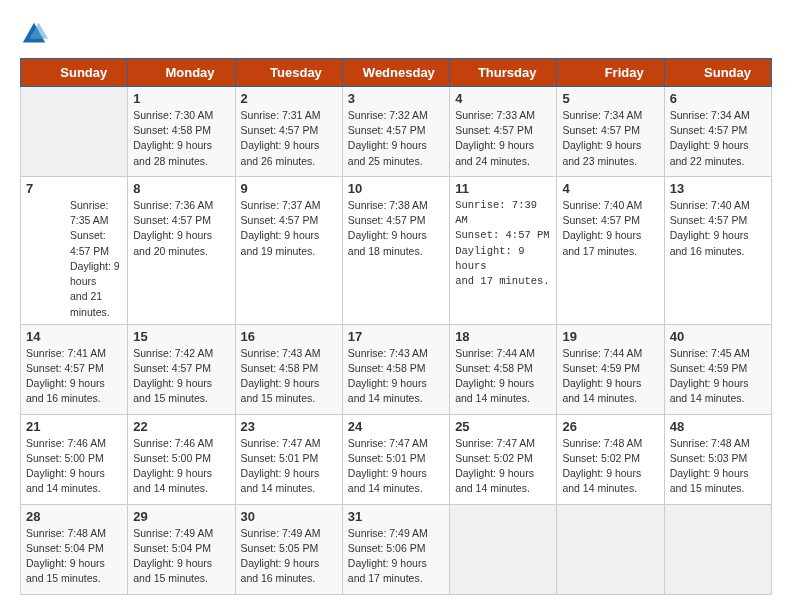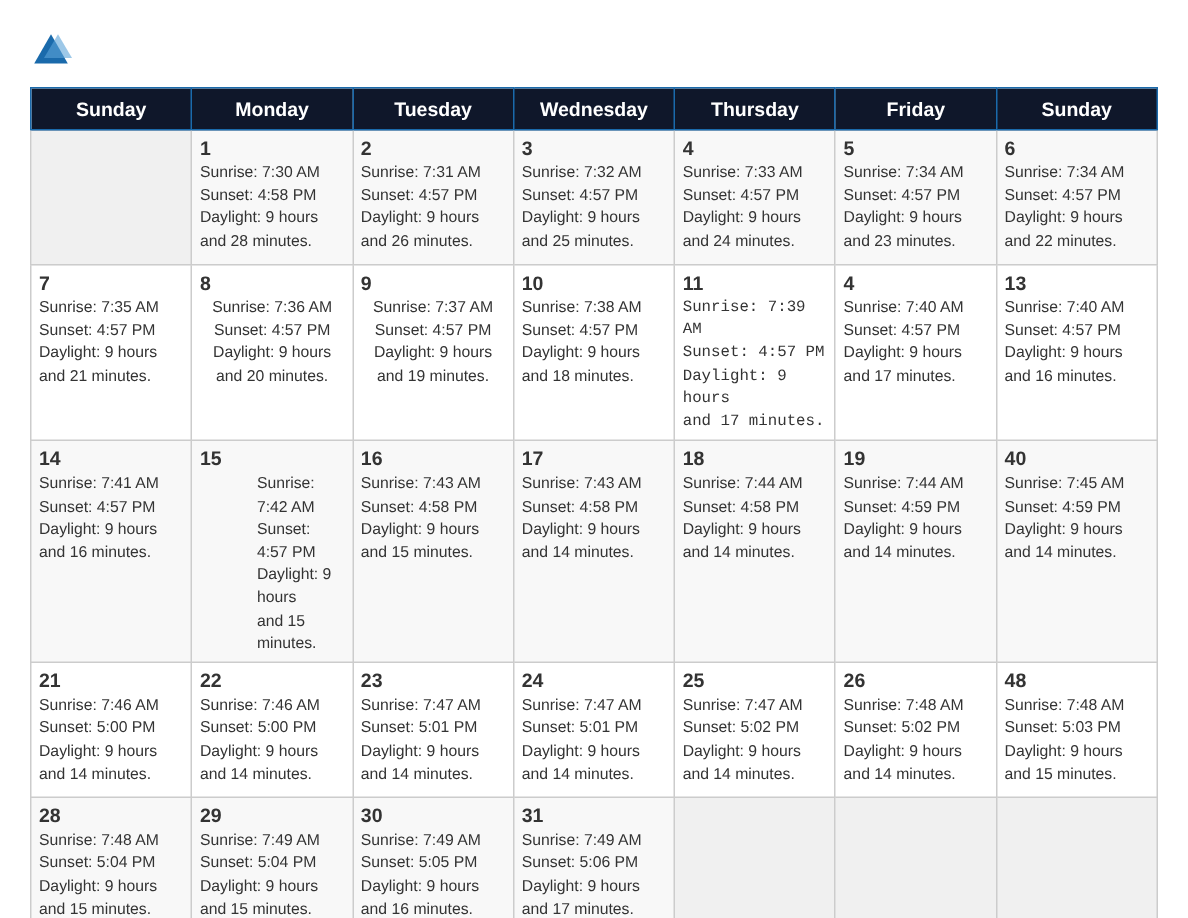--- a/index.html
+++ b/index.html
@@ -46,26 +46,26 @@
     .location {
       font-size: 14px;
       color: #555;
     }
     table {
       width: 100%;
       border-collapse: collapse;
       table-layout: fixed;
     }
     thead tr th {
-      background-color: #0f172a;
+      background-color: #c2410c;
       color: #fff;
       font-size: 13px;
       font-weight: bold;
-      padding: 6px 9px;
-      text-align: center;
+      padding: 6px 20px;
+      text-align: right;
       border: 1px solid #1a6aab;
     }
     tbody tr td {
       border: 1px solid #ccc;
       vertical-align: top;
       padding: 4px 5px;
       height: 90px;
     }
     tbody tr:nth-child(odd) td {
       background-color: #f8f8f8;
@@ -162,35 +162,35 @@
           <span class="day-number">6</span>
           <div class="day-info" style="white-space: pre-line;">Sunrise: 7:34 AM
 Sunset: 4:57 PM
 Daylight: 9 hours
 and 22 minutes.</div>
         </td>
       </tr>
       <tr>
         <td>
           <span class="day-number">7</span>
-          <div class="day-info" style="white-space: pre-line;">Sunrise: 7:35 AM
+          <div class="day-info" style="white-space: pre-line; margin-left: 44px;">Sunrise: 7:35 AM
 Sunset: 4:57 PM
 Daylight: 9 hours
 and 21 minutes.</div>
         </td>
         <td>
           <span class="day-number">8</span>
-          <div class="day-info" style="white-space: pre-line; text-align: center;">Sunrise: 7:36 AM
+          <div class="day-info" style="white-space: pre-line;">Sunrise: 7:36 AM
 Sunset: 4:57 PM
 Daylight: 9 hours
 and 20 minutes.</div>
         </td>
         <td>
           <span class="day-number">9</span>
-          <div class="day-info" style="white-space: pre-line; text-align: center;">Sunrise: 7:37 AM
+          <div class="day-info" style="white-space: pre-line;">Sunrise: 7:37 AM
 Sunset: 4:57 PM
 Daylight: 9 hours
 and 19 minutes.</div>
         </td>
         <td>
           <span class="day-number">10</span>
           <div class="day-info" style="white-space: pre-line;">Sunrise: 7:38 AM
 Sunset: 4:57 PM
 Daylight: 9 hours
 and 18 minutes.</div>
@@ -220,21 +220,21 @@
       <tr>
         <td>
           <span class="day-number">14</span>
           <div class="day-info" style="white-space: pre-line;">Sunrise: 7:41 AM
 Sunset: 4:57 PM
 Daylight: 9 hours
 and 16 minutes.</div>
         </td>
         <td>
           <span class="day-number">15</span>
-          <div class="day-info" style="white-space: pre-line; margin-left: 38px;">Sunrise: 7:42 AM
+          <div class="day-info" style="white-space: pre-line;">Sunrise: 7:42 AM
 Sunset: 4:57 PM
 Daylight: 9 hours
 and 15 minutes.</div>
         </td>
         <td>
           <span class="day-number">16</span>
           <div class="day-info" style="white-space: pre-line;">Sunrise: 7:43 AM
 Sunset: 4:58 PM
 Daylight: 9 hours
 and 15 minutes.</div>

